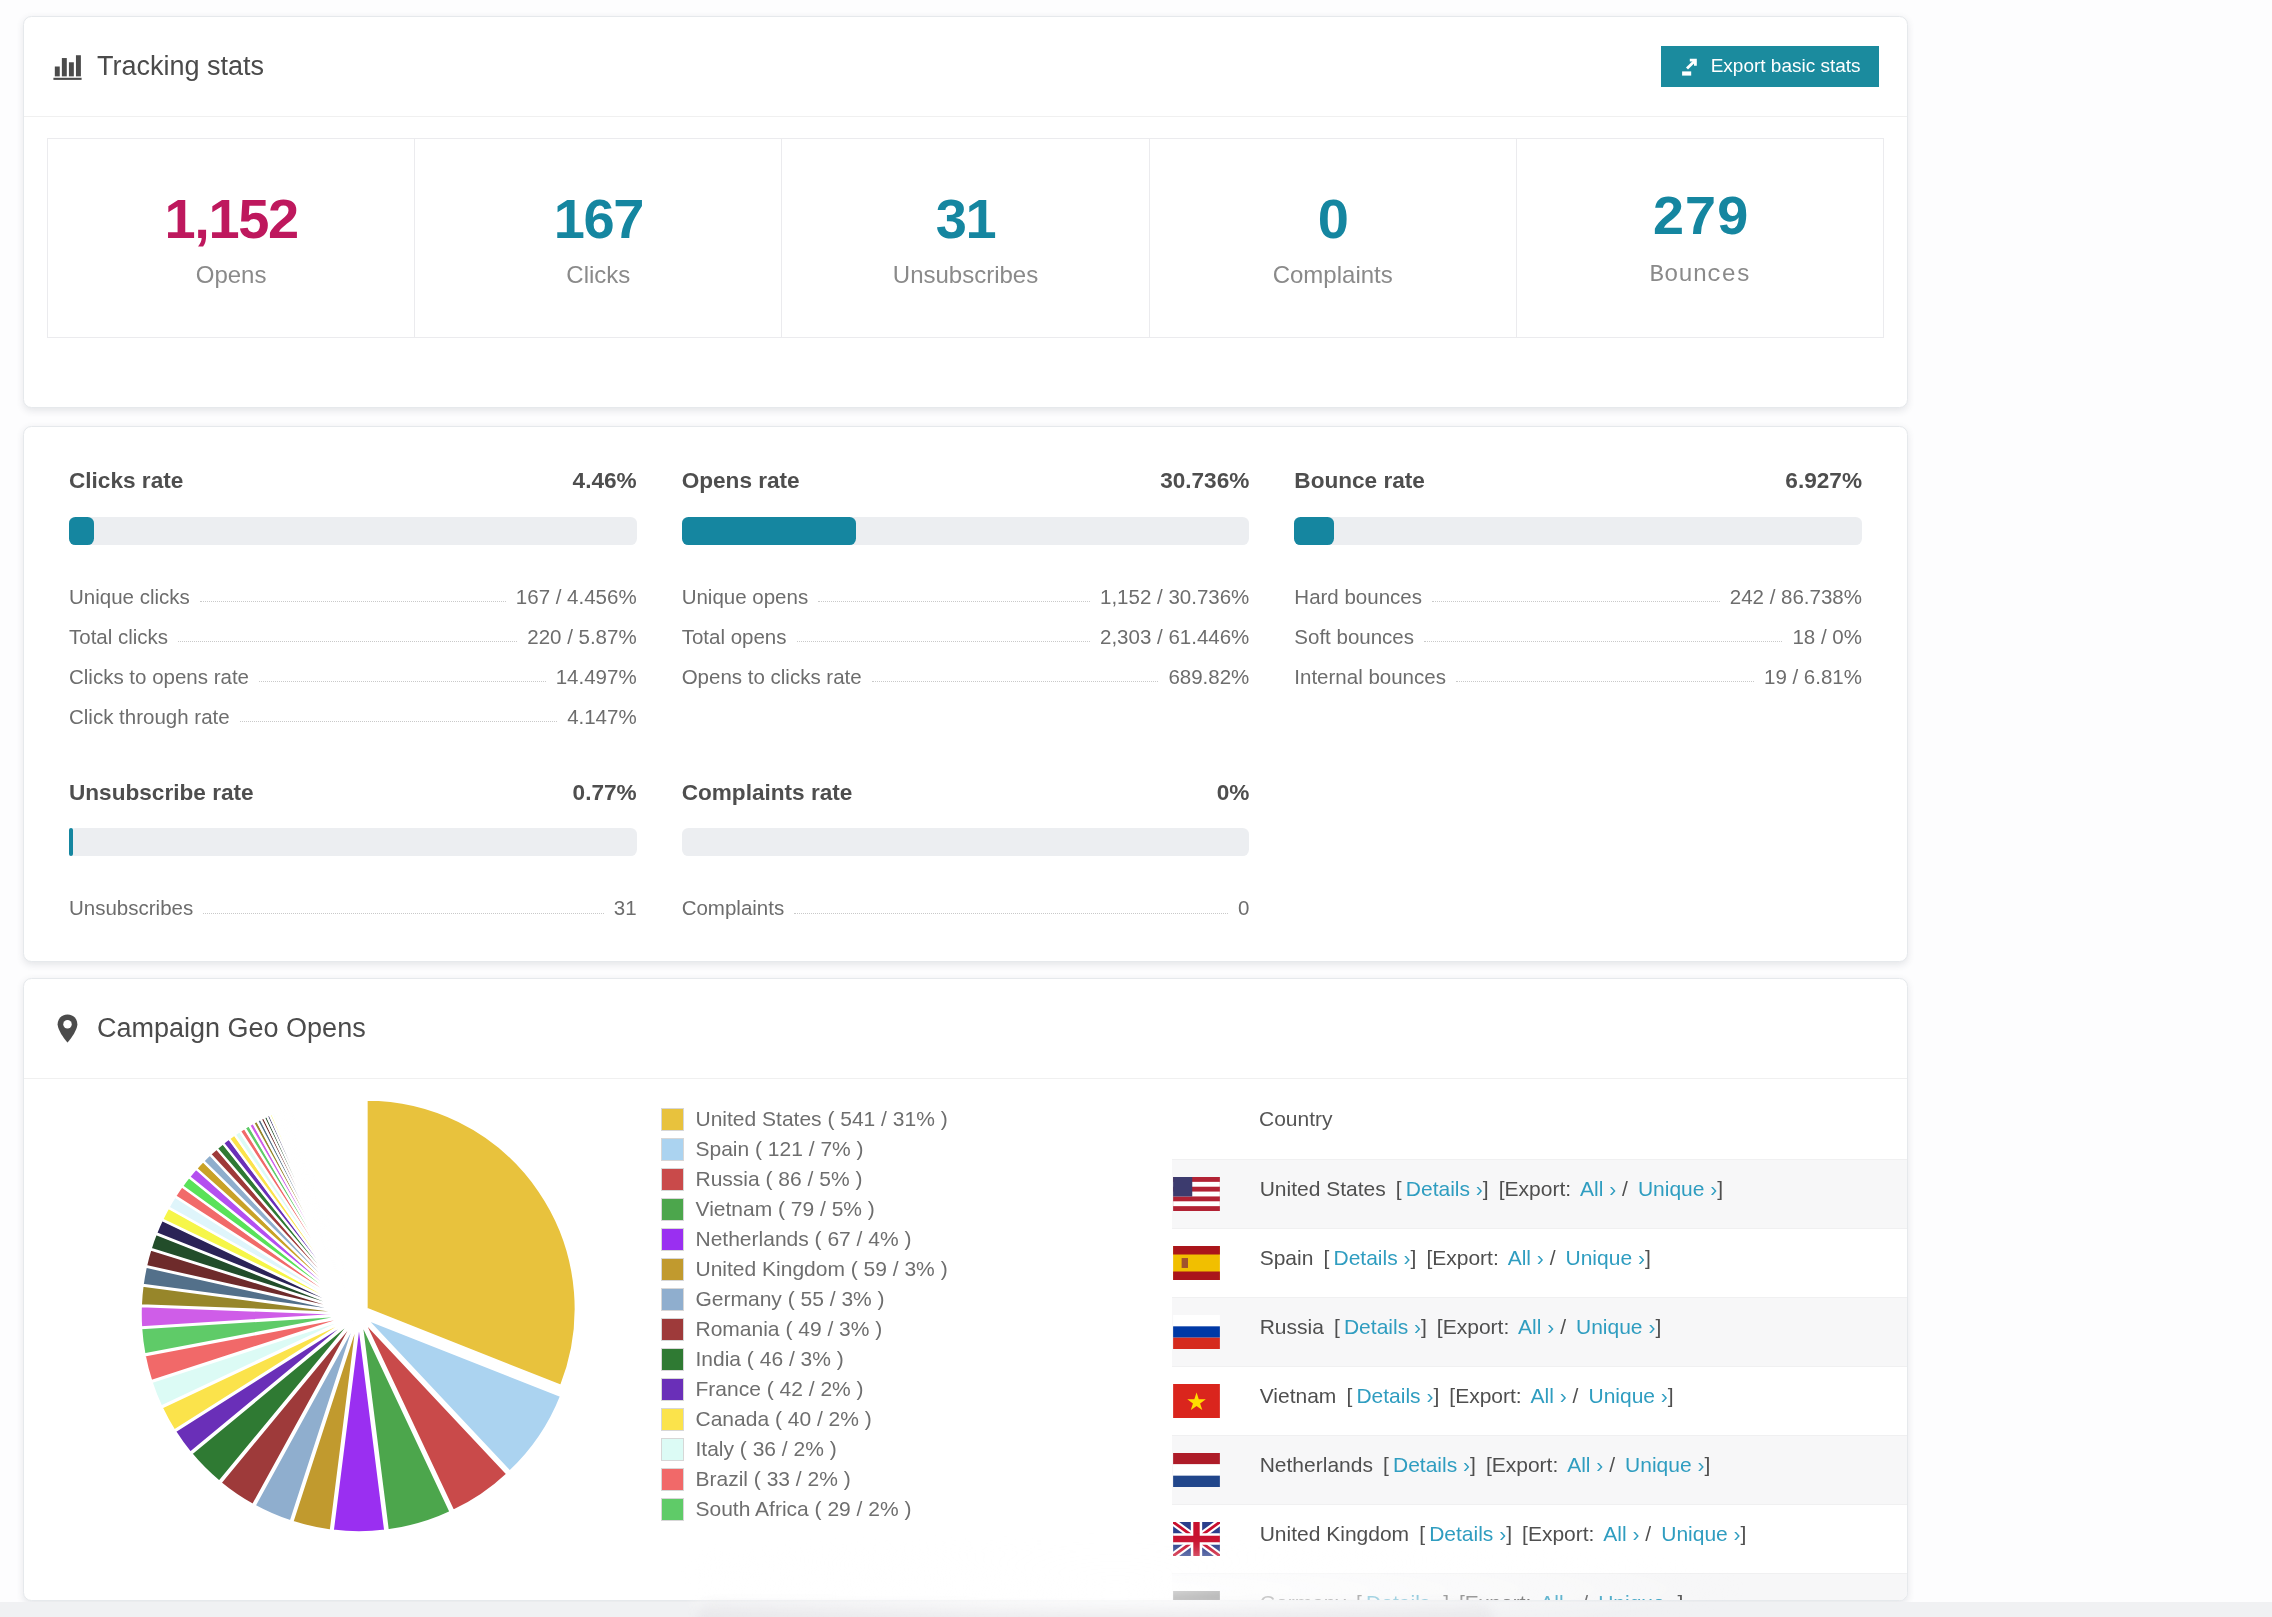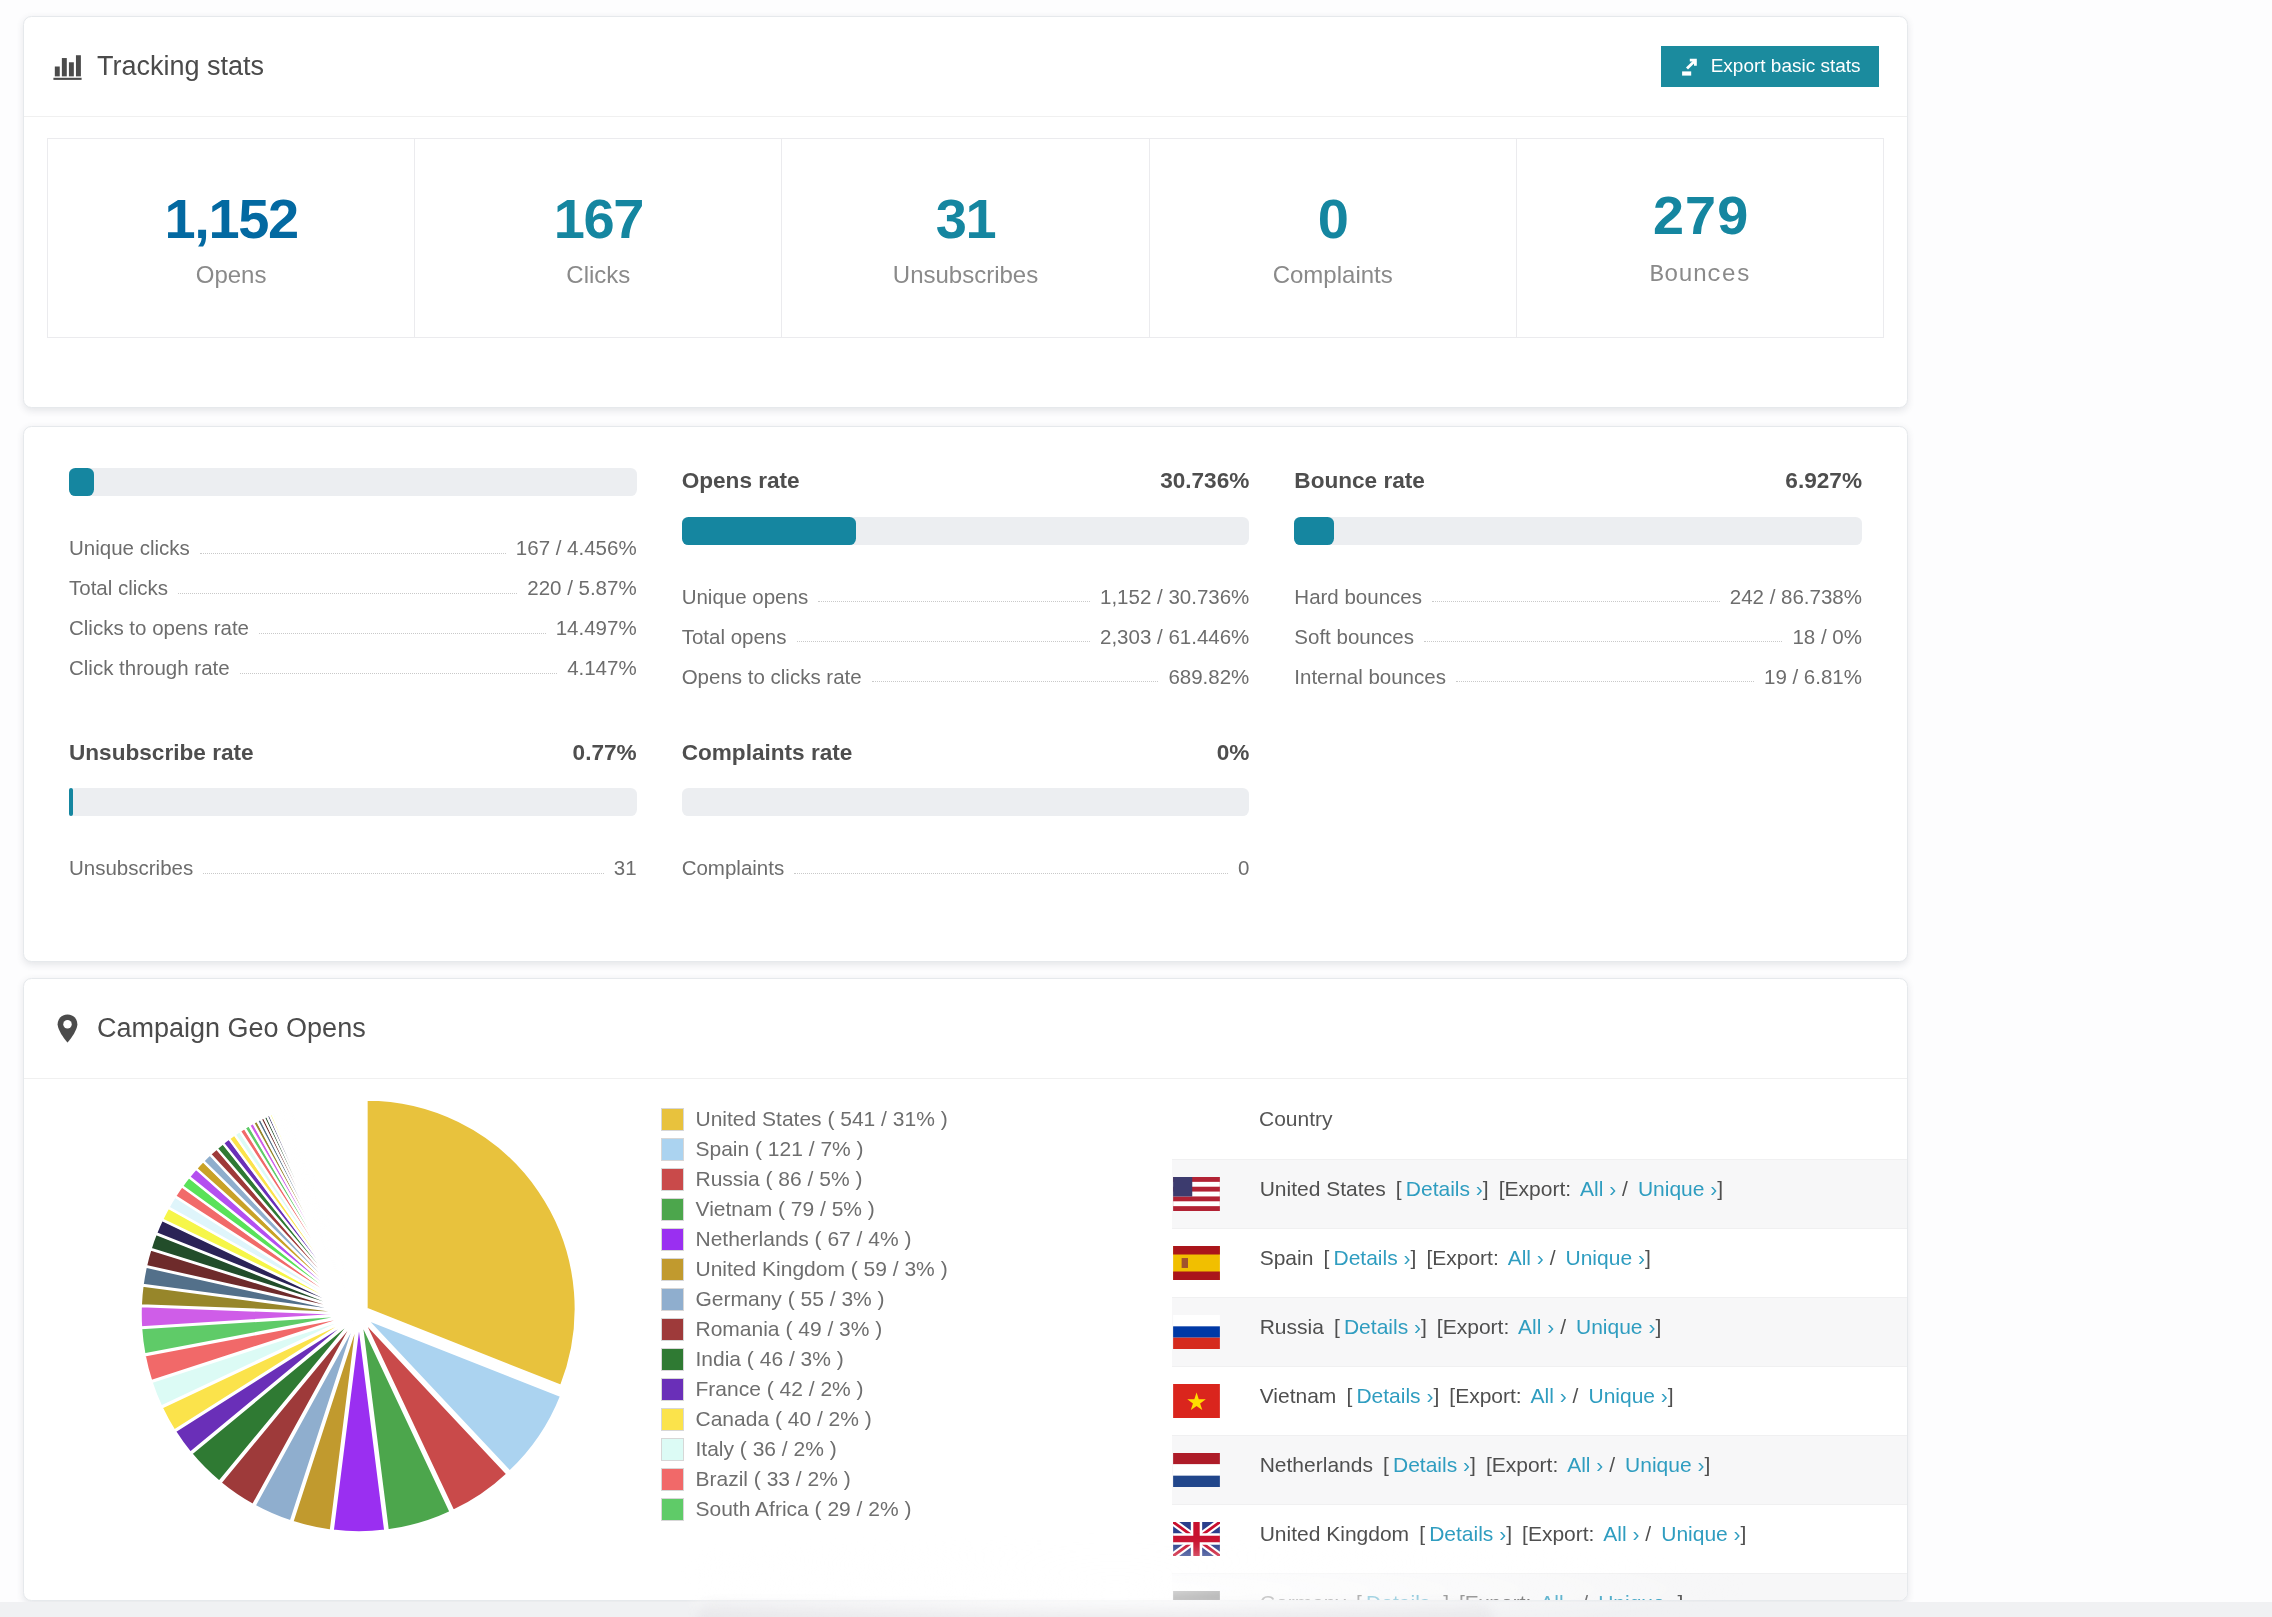--- a/index.html
+++ b/index.html
@@ -98,21 +98,21 @@
       <svg width="21" height="21" viewBox="0 0 30 30">
         <rect x="3" y="22" width="13" height="6" fill="#fff"></rect>
         <path d="M10 18 L22 6" stroke="#fff" stroke-width="4"></path>
         <path d="M22 14 V6 H14" fill="none" stroke="#fff" stroke-width="4"></path>
       </svg>
       <span>Export basic stats</span>
     </button>
   </div>
   <div class="summary" id="summary-strip">
       <div class="sum-cell">
-        <div class="sum-val" style="color:#0369a1">1,152</div>
+        <div class="sum-val" style="color:#be185d">1,152</div>
                  <div class="sum-lbl">Opens</div>
       </div>
       <div class="sum-cell">
         <div class="sum-val" style="color:#1586a0">167</div>
                  <div class="sum-lbl">Clicks</div>
       </div>
       <div class="sum-cell">
         <div class="sum-val" style="color:#1586a0">31</div>
                  <div class="sum-lbl">Unsubscribes</div>
       </div>
@@ -123,20 +123,24 @@
       <div class="sum-cell">
         <div class="sum-val" style="color:#1586a0">279</div>
                  <div class="sum-lbl">Bounces</div>
       </div>
     </div>
 </div>
 
 <div class="card" id="card-rates">
   <div class="rates-grid" id="rates-grid">
       <div>
+        <div class="rate-head">
+      <span>Clicks rate</span>
+      <span>4.46%</span>
+        </div>
     <div class="bar">
       <div class="bar-fill" style="width:4.46%;background:#1586a0"></div>
         </div>
     <div class="rate-rows">
           <div class="stat-row">
       <span class="lbl">Unique clicks</span>
       <span class="leader"></span>
       <span class="val">167 / 4.456%</span>
           </div>
           <div class="stat-row">

